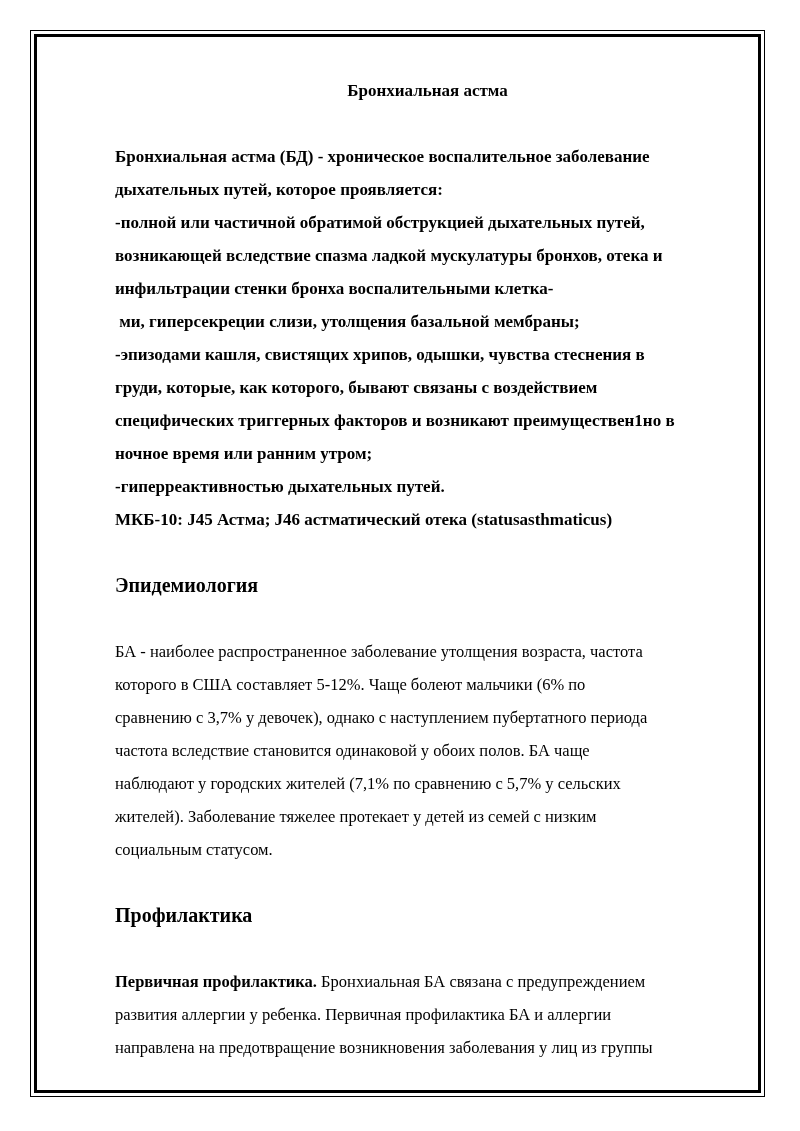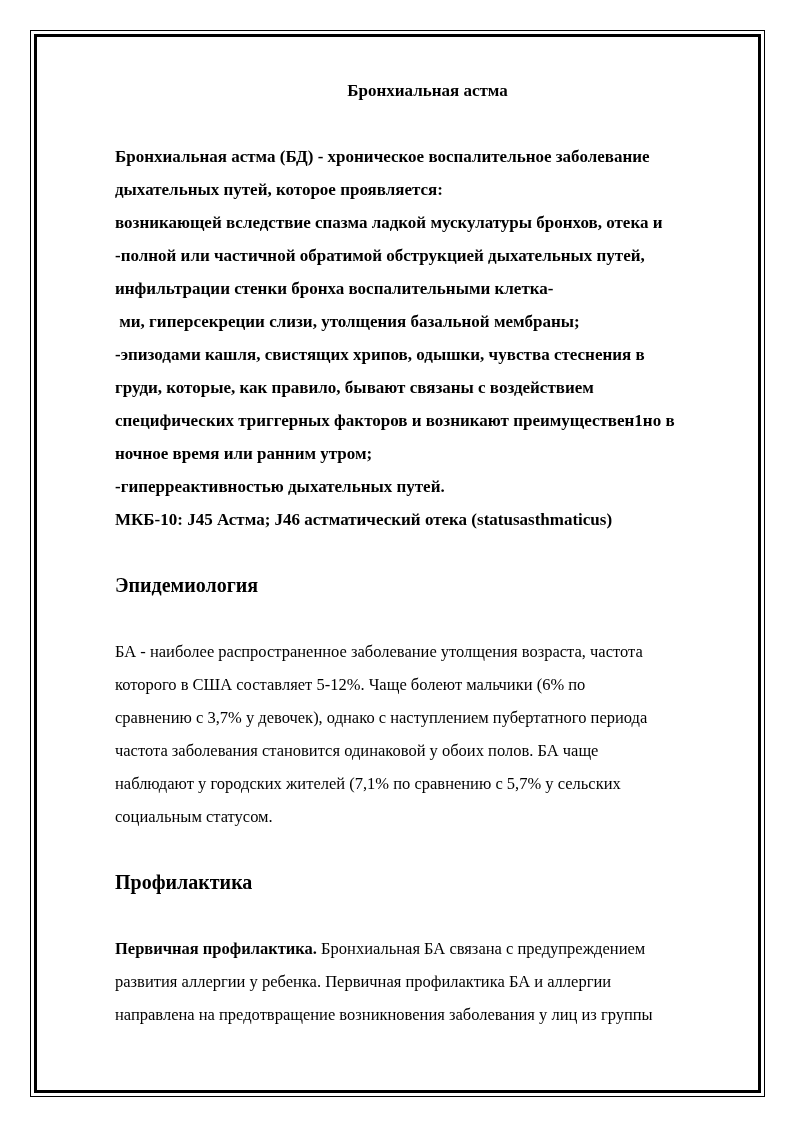--- a/index.html
+++ b/index.html
@@ -87,42 +87,43 @@
 
   <div class="content">
 
     <div class="doc-title">Бронхиальная астма</div>
 
     <div class="spacer"></div>
 
     <div>
       <div class="bold-line">Бронхиальная астма (БД) - хроническое воспалительное заболевание</div>
       <div class="bold-line">дыхательных путей, которое проявляется:</div>
+      <div class="bold-line">-полной или частичной обратимой обструкцией дыхательных путей,</div>
       <div class="bold-line">возникающей вследствие спазма ладкой мускулатуры бронхов, отека и</div>
-      <div class="bold-line">-полной или частичной обратимой обструкцией дыхательных путей,</div>
       <div class="bold-line">инфильтрации стенки бронха воспалительными клетка-</div>
       <div class="bold-line"> ми, гиперсекреции слизи, утолщения базальной мембраны;</div>
       <div class="bold-line">-эпизодами кашля, свистящих хрипов, одышки, чувства стеснения в</div>
-      <div class="bold-line">груди, которые, как правило, бывают связаны с воздействием</div>
+      <div class="bold-line">груди, которые, как которого, бывают связаны с воздействием</div>
       <div class="bold-line">специфических триггерных факторов и возникают преимуществен1но в</div>
       <div class="bold-line">ночное время или ранним утром;</div>
       <div class="bold-line">-гиперреактивностью дыхательных путей.</div>
       <div class="bold-line">МКБ-10: J45 Астма; J46 астматический отека (statusasthmaticus)</div>
     </div>
 
     <div class="spacer"></div>
 
     <div>
       <div class="heading">Эпидемиология</div>
       <div class="spacer"></div>
       <div class="body-line">БА - наиболее распространенное заболевание утолщения возраста, частота</div>
       <div class="body-line">которого в США составляет 5-12%. Чаще болеют мальчики (6% по</div>
       <div class="body-line">сравнению с 3,7% у девочек), однако с наступлением пубертатного периода</div>
-      <div class="body-line">частота заболевания становится одинаковой у обоих полов. БА чаще</div>
+      <div class="body-line">частота вследствие становится одинаковой у обоих полов. БА чаще</div>
       <div class="body-line">наблюдают у городских жителей (7,1% по сравнению с 5,7% у сельских</div>
+      <div class="body-line">жителей). Заболевание тяжелее протекает у детей из семей с низким</div>
       <div class="body-line">социальным статусом.</div>
     </div>
 
     <div class="spacer"></div>
 
     <div>
       <div class="heading">Профилактика</div>
       <div class="spacer"></div>
       <div class="body-line"><span class="run-bold">Первичная профилактика.</span><span> Бронхиальная БА связана с предупреждением</span></div>
       <div class="body-line">развития аллергии у ребенка. Первичная профилактика БА и аллергии</div>

